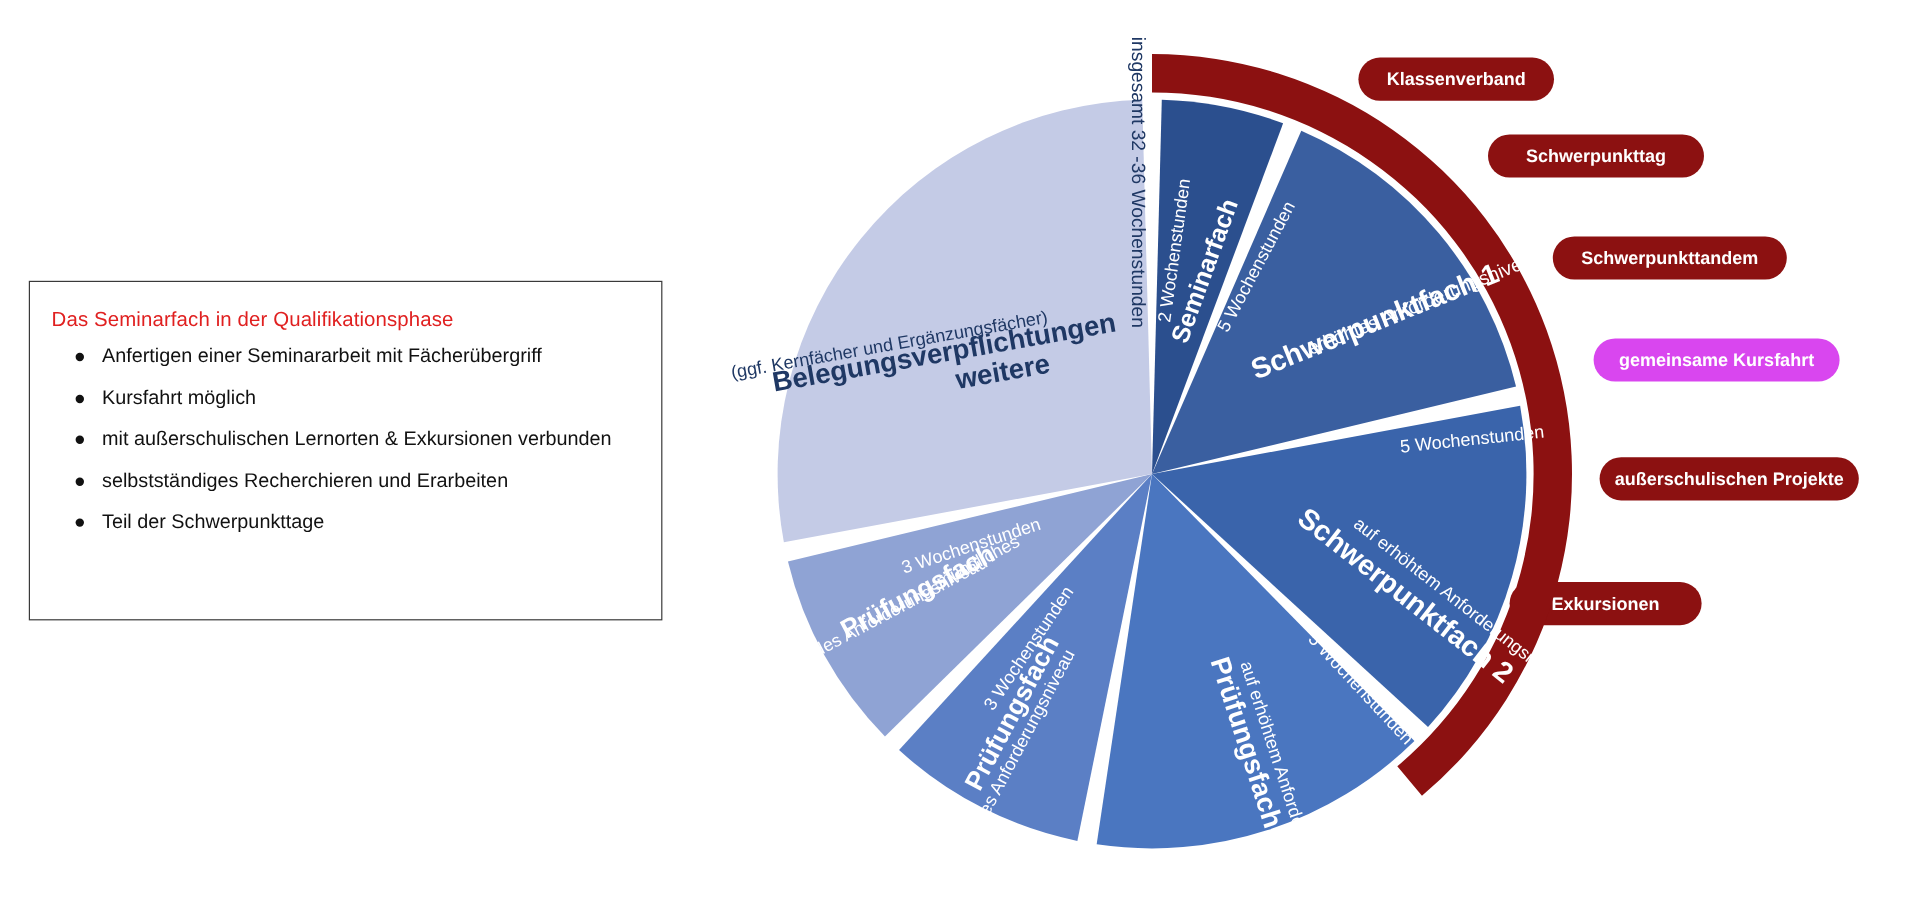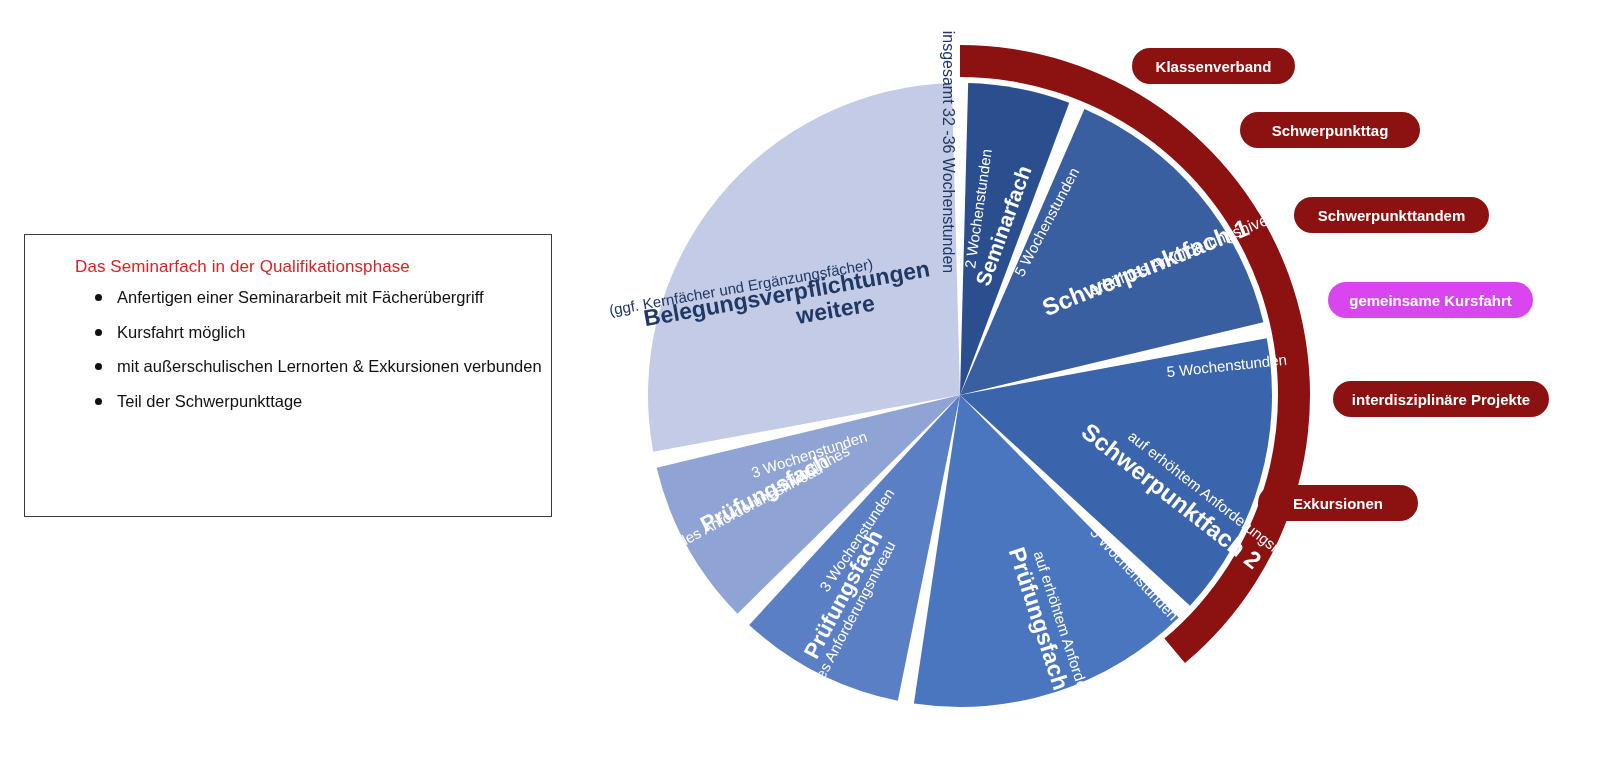--- a/index.html
+++ b/index.html
@@ -4,21 +4,21 @@
 <style>
   html,body{margin:0;padding:0;}
   body{
     width:1600px;height:760px;background:#ffffff;overflow:hidden;
     font-family:"Liberation Sans", sans-serif;
     position:relative;
   }
   
   #info-box{
     position:absolute;left:24px;top:234px;width:528px;height:283px;
-    border:1px solid #3a3a3a;background:#ffffff;box-sizing:border-box;padding-left:32px;
+    border:1px solid #3a3a3a;background:#ffffff;box-sizing:border-box;
   }
   #info-title{
     color:#e02020;font-size:17px;margin:22px 0 6px 18px;letter-spacing:.1px;
   }
   #info-list{list-style:none;margin:0;padding:6px 0 0 34px;}
   #info-list li{
     position:relative;font-size:16.5px;color:#111;line-height:1.0;
     padding:0 0 0 26px;margin:0 0 18px 0;
   }
   #info-list li::before{
@@ -39,30 +39,31 @@
 </style>
 </head>
 <body>
 
 <div id="info-box">
   <div id="info-title" style="color: rgb(224, 32, 32);">Das Seminarfach in der Qualifikationsphase</div>
   <ul id="info-list">
       <li>Anfertigen einer Seminararbeit mit Fächerübergriff</li>
       <li>Kursfahrt möglich</li>
       <li>mit außerschulischen Lernorten &amp; Exkursionen verbunden</li>
+      <li>selbstständiges Recherchieren und Erarbeiten</li>
       <li>Teil der Schwerpunkttage</li>
     </ul>
 </div>
 
 <div id="pills-layer">
     <div class="pill" style="left: 1132px; top: 48px; width: 163px; background: rgb(140, 17, 17); color: rgb(255, 255, 255);">Klassenverband</div>
     <div class="pill" style="left: 1240px; top: 112px; width: 180px; background: rgb(140, 17, 17); color: rgb(255, 255, 255);">Schwerpunkttag</div>
     <div class="pill" style="left: 1294px; top: 197px; width: 195px; background: rgb(140, 17, 17); color: rgb(255, 255, 255);">Schwerpunkttandem</div>
     <div class="pill" style="left: 1328px; top: 282px; width: 205px; background: #d946ef; color: rgb(255, 255, 255);">gemeinsame Kursfahrt</div>
-    <div class="pill" style="left: 1333px; top: 381px; width: 216px; background: rgb(140, 17, 17); color: rgb(255, 255, 255);">interdisziplinäre Projekte</div>
+    <div class="pill" style="left: 1333px; top: 381px; width: 216px; background: rgb(140, 17, 17); color: rgb(255, 255, 255);">außerschulischen Projekte</div>
     <div class="pill" style="left: 1258px; top: 485px; width: 160px; background: rgb(140, 17, 17); color: rgb(255, 255, 255);">Exkursionen</div>
   </div>
 
 <div id="chart-wrap">
   <svg id="pie-svg" width="1600" height="760" viewBox="0 0 1600 760">
       <path d="M 960 77 A 318 318 0 0 1 1164.4064598803195 638.602132911835 L 1184.975663390289 663.1155550916424 A 350 350 0 0 0 960 45 Z" fill="#8c1111"></path>
       <g>
         <path d="M 960 395 L 968.1672078720565 83.10691460762615 A 312 312 0 0 1 1069.264702952954 102.75827695449993 Z" fill="#2b4f8e"></path>
       </g>
       <g>

